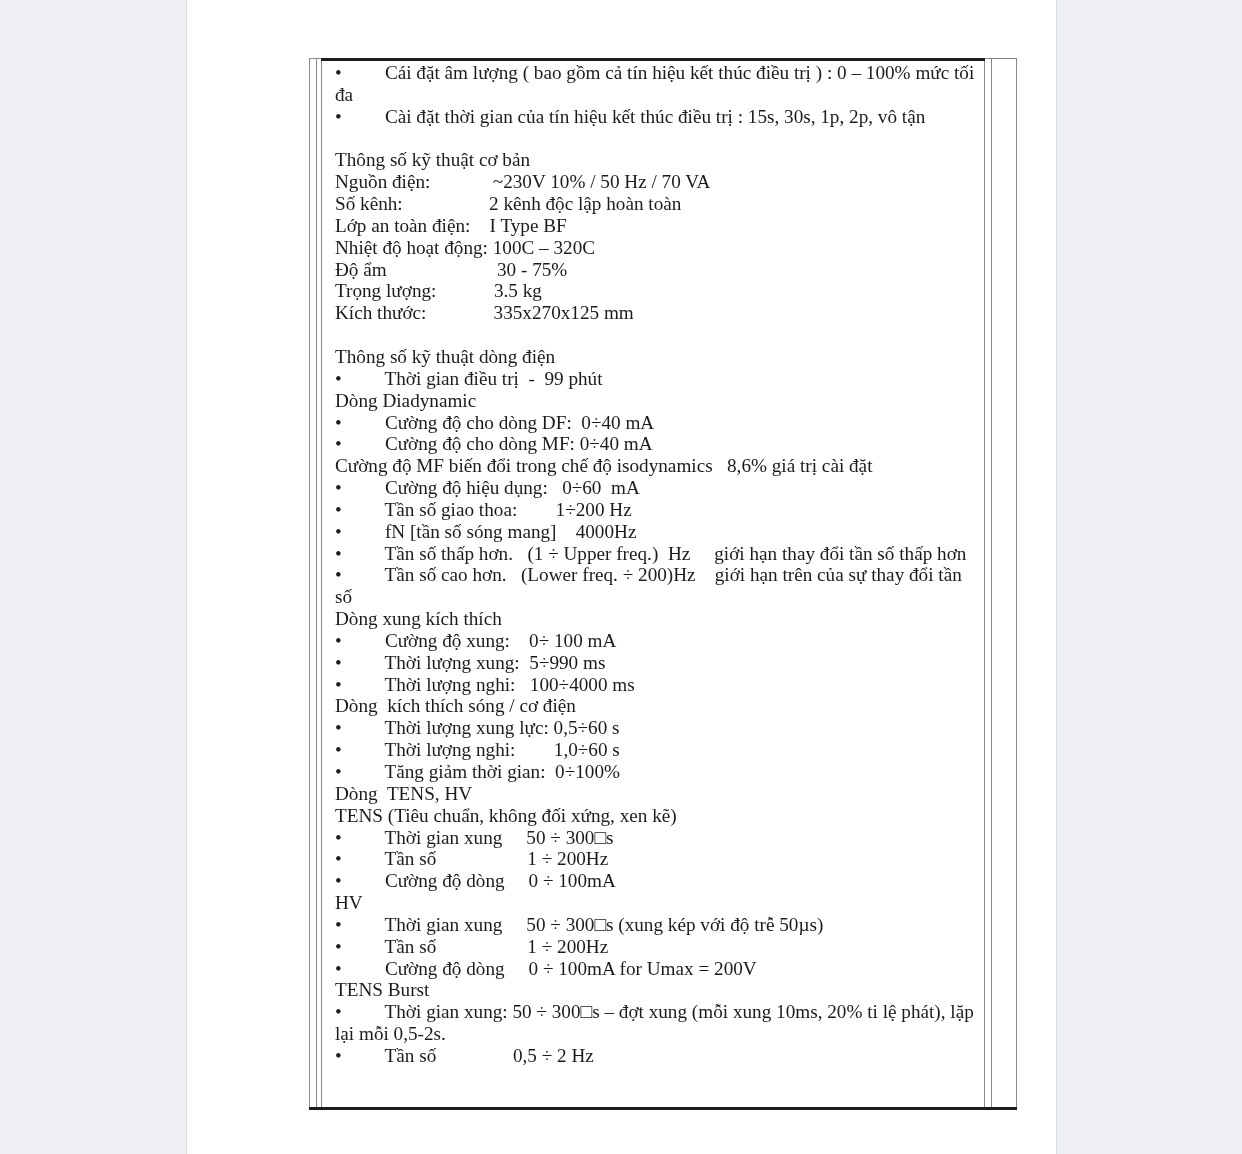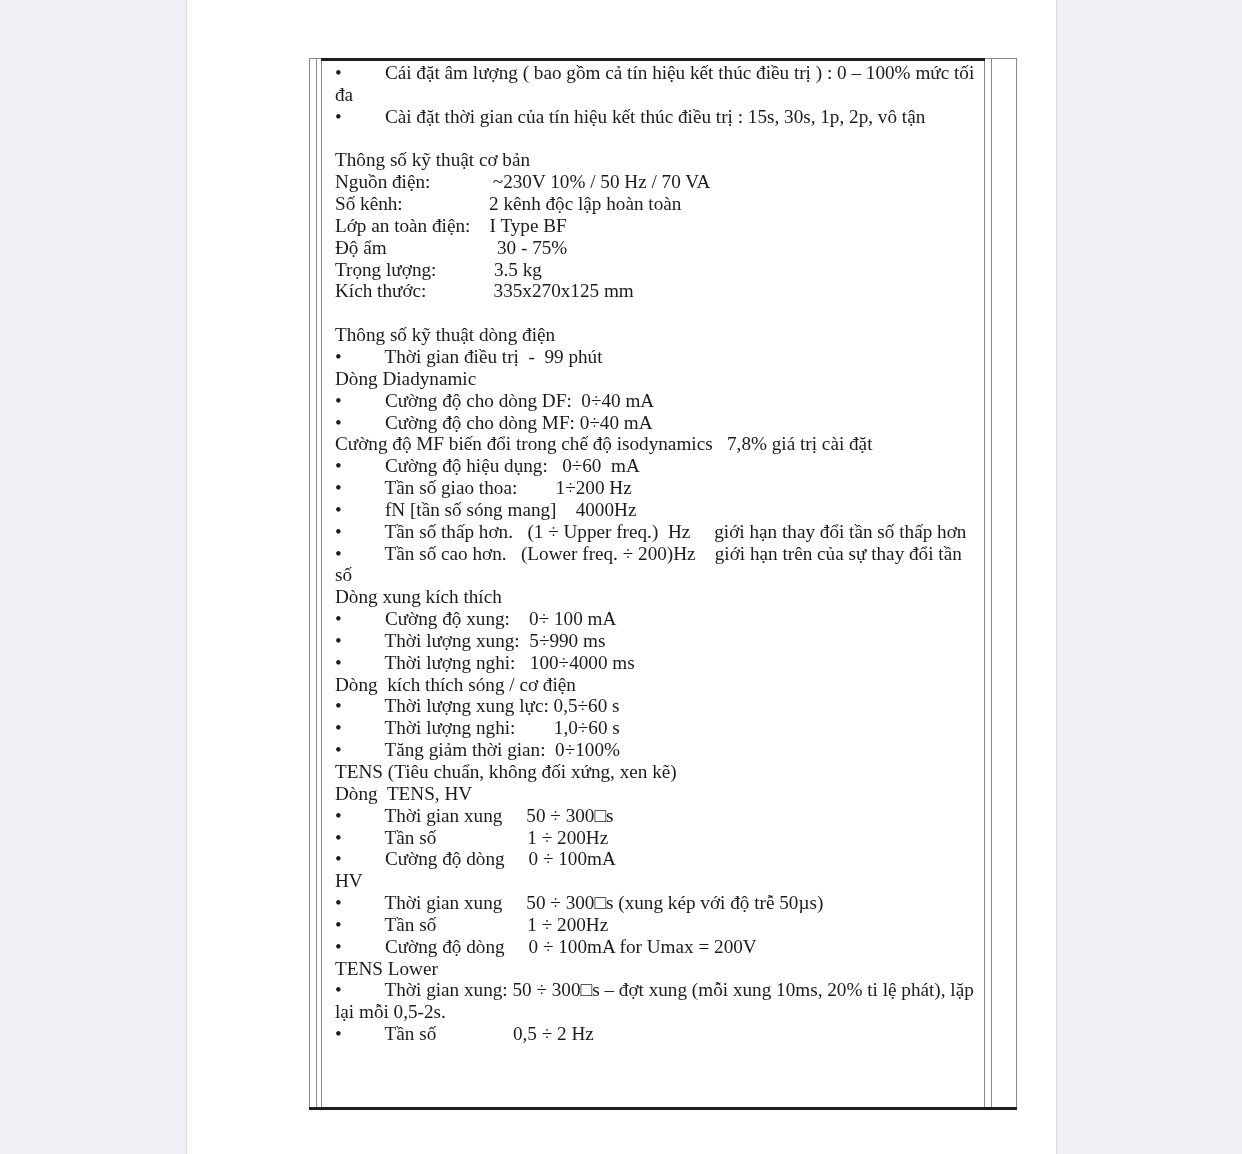--- a/index.html
+++ b/index.html
@@ -59,52 +59,53 @@
     <div class="hdark-bottom"></div>
     <div class="textblock">
         <div class="line">•         Cái đặt âm lượng ( bao gồm cả tín hiệu kết thúc điều trị ) : 0 – 100% mức tối</div>
         <div class="line">đa</div>
         <div class="line">•         Cài đặt thời gian của tín hiệu kết thúc điều trị : 15s, 30s, 1p, 2p, vô tận</div>
         <div class="line"></div>
         <div class="line">Thông số kỹ thuật cơ bản</div>
         <div class="line">Nguồn điện:             ~230V 10% / 50 Hz / 70 VA</div>
         <div class="line">Số kênh:                  2 kênh độc lập hoàn toàn</div>
         <div class="line">Lớp an toàn điện:    I Type BF</div>
+        <div class="line">Nhiệt độ hoạt động: 100C – 320C</div>
         <div class="line">Độ ẩm                       30 - 75%</div>
         <div class="line">Trọng lượng:            3.5 kg</div>
         <div class="line">Kích thước:              335x270x125 mm</div>
         <div class="line"></div>
         <div class="line">Thông số kỹ thuật dòng điện</div>
         <div class="line">•         Thời gian điều trị  -  99 phút</div>
         <div class="line">Dòng Diadynamic</div>
         <div class="line">•         Cường độ cho dòng DF:  0÷40 mA</div>
         <div class="line">•         Cường độ cho dòng MF: 0÷40 mA</div>
-        <div class="line">Cường độ MF biến đổi trong chế độ isodynamics   7,8% giá trị cài đặt</div>
+        <div class="line">Cường độ MF biến đổi trong chế độ isodynamics   8,6% giá trị cài đặt</div>
         <div class="line">•         Cường độ hiệu dụng:   0÷60  mA</div>
         <div class="line">•         Tần số giao thoa:        1÷200 Hz</div>
         <div class="line">•         fN [tần số sóng mang]    4000Hz</div>
         <div class="line">•         Tần số thấp hơn.   (1 ÷ Upper freq.)  Hz     giới hạn thay đổi tần số thấp hơn</div>
         <div class="line">•         Tần số cao hơn.   (Lower freq. ÷ 200)Hz    giới hạn trên của sự thay đổi tần</div>
         <div class="line">số</div>
         <div class="line">Dòng xung kích thích</div>
         <div class="line">•         Cường độ xung:    0÷ 100 mA</div>
         <div class="line">•         Thời lượng xung:  5÷990 ms</div>
         <div class="line">•         Thời lượng nghi:   100÷4000 ms</div>
         <div class="line">Dòng  kích thích sóng / cơ điện</div>
         <div class="line">•         Thời lượng xung lực: 0,5÷60 s</div>
         <div class="line">•         Thời lượng nghi:        1,0÷60 s</div>
         <div class="line">•         Tăng giảm thời gian:  0÷100%</div>
+        <div class="line">Dòng  TENS, HV</div>
         <div class="line">TENS (Tiêu chuẩn, không đối xứng, xen kẽ)</div>
-        <div class="line">Dòng  TENS, HV</div>
         <div class="line">•         Thời gian xung     50 ÷ 300□s</div>
         <div class="line">•         Tần số                   1 ÷ 200Hz</div>
         <div class="line">•         Cường độ dòng     0 ÷ 100mA</div>
         <div class="line">HV</div>
         <div class="line">•         Thời gian xung     50 ÷ 300□s (xung kép với độ trễ 50µs)</div>
         <div class="line">•         Tần số                   1 ÷ 200Hz</div>
         <div class="line">•         Cường độ dòng     0 ÷ 100mA for Umax = 200V</div>
-        <div class="line">TENS Lower</div>
+        <div class="line">TENS Burst</div>
         <div class="line">•         Thời gian xung: 50 ÷ 300□s – đợt xung (mỗi xung 10ms, 20% ti lệ phát), lặp</div>
         <div class="line">lại mỗi 0,5-2s.</div>
         <div class="line">•         Tần số                0,5 ÷ 2 Hz</div>
       </div>
   </div>
 </div>
 
 </body></html>

